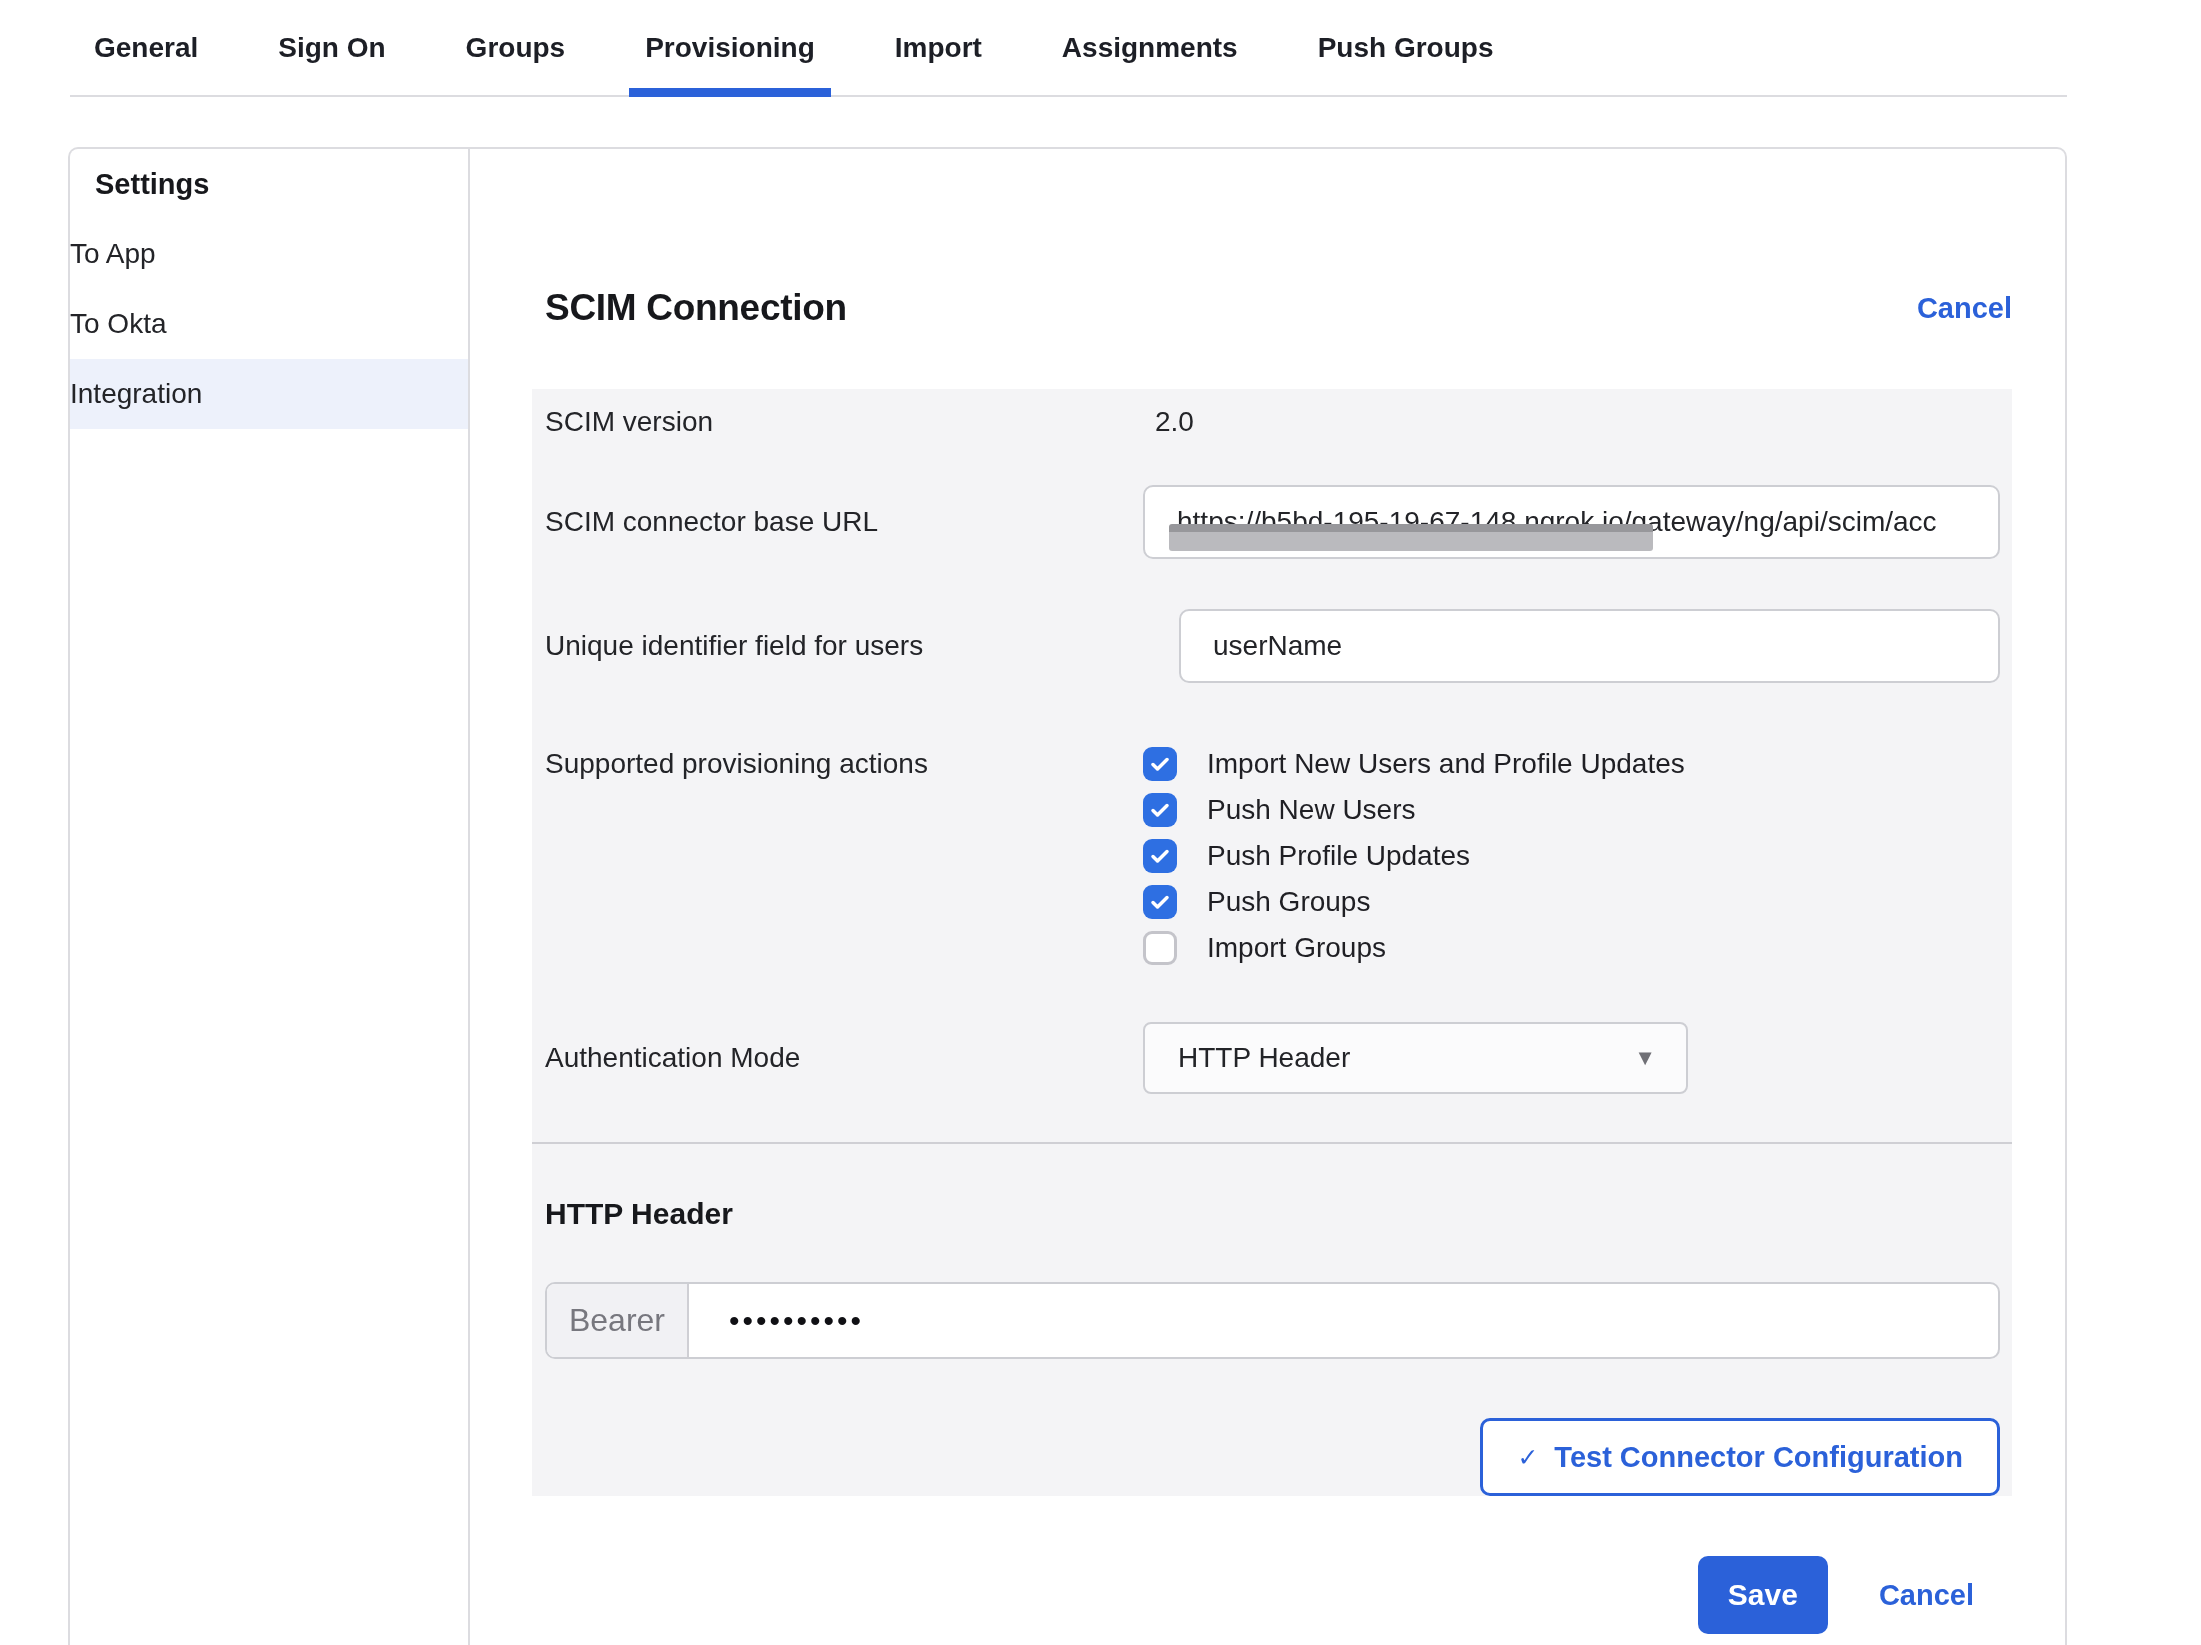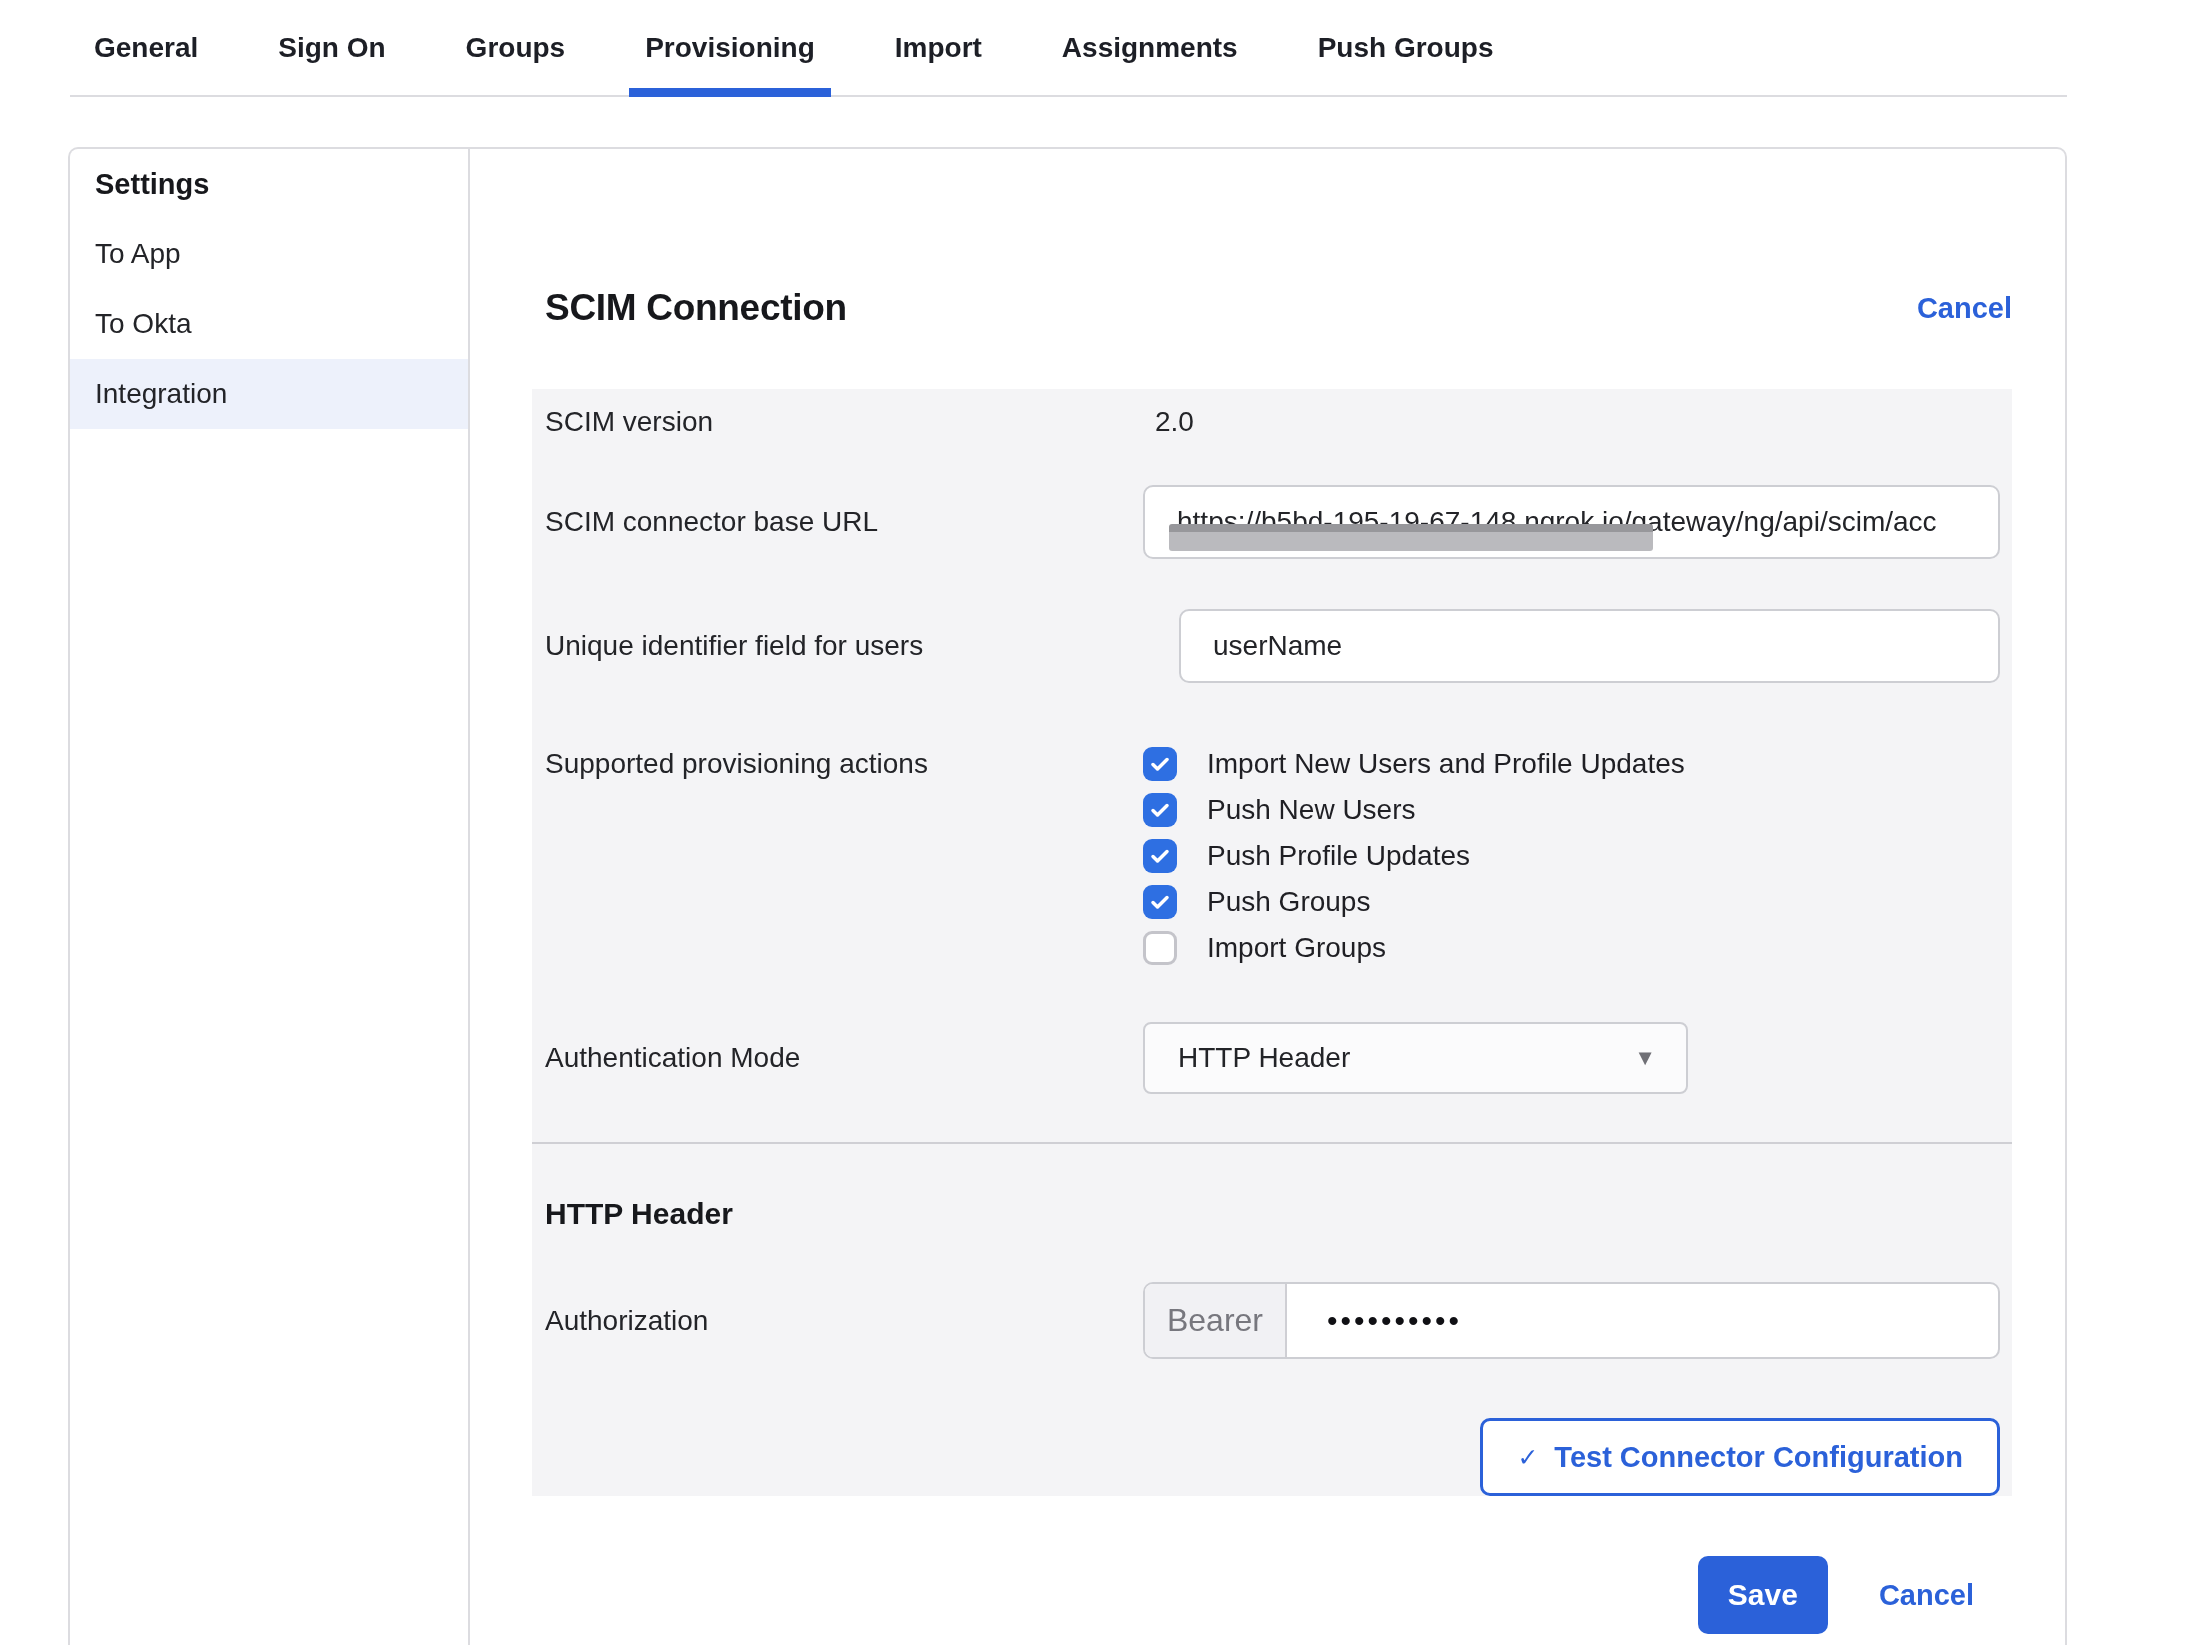--- a/index.html
+++ b/index.html
@@ -26,21 +26,21 @@
     height:9px;background:var(--accent);}
 
   
   .card{position:absolute;left:68px;top:147px;right:134px;bottom:0;
     border:2px solid var(--border);border-bottom:none;border-radius:10px 10px 0 0;background:#fff;}
 
   
   .sidebar{position:absolute;left:0;top:0;bottom:0;width:400px;border-right:2px solid var(--border);}
   .side-title{height:70px;display:flex;align-items:center;padding-left:25px;
     font-size:29px;font-weight:700;color:#17181c;}
-  .side-item{height:70px;display:flex;align-items:center;padding-left:25px;
+  .side-item{height:70px;display:flex;align-items:center;
     font-size:28px;color:#232428;cursor:pointer;}
   .side-item.active{background:var(--hl);}
 
   
   .main{position:absolute;left:402px;right:0;top:0;bottom:0;padding:0 53px 0 73px;overflow:hidden;}
   .heading-row{margin-top:138px;display:flex;justify-content:space-between;align-items:center;}
   .page-title{font-size:37px;font-weight:700;color:#17181c;letter-spacing:-0.3px;}
   .link{color:var(--accent);font-weight:700;font-size:29px;cursor:pointer;text-decoration:none;}
 
   
@@ -212,21 +212,20 @@
               <span class="caret">▼</span>
             </div>
           </div>
         </div>
 
         <div class="pdivider"></div>
 
         <div class="section-h">HTTP Header</div>
 
         <div class="frow r-authz">
-          <div class="lbl">Authorization</div>
           <div class="val">
             <div class="input-group">
               <div class="ig-prefix">Bearer</div>
               <div class="ig-value">••••••••••</div>
             </div>
           </div>
         </div>
 
         <div class="r-test">
           <button class="test-btn">

